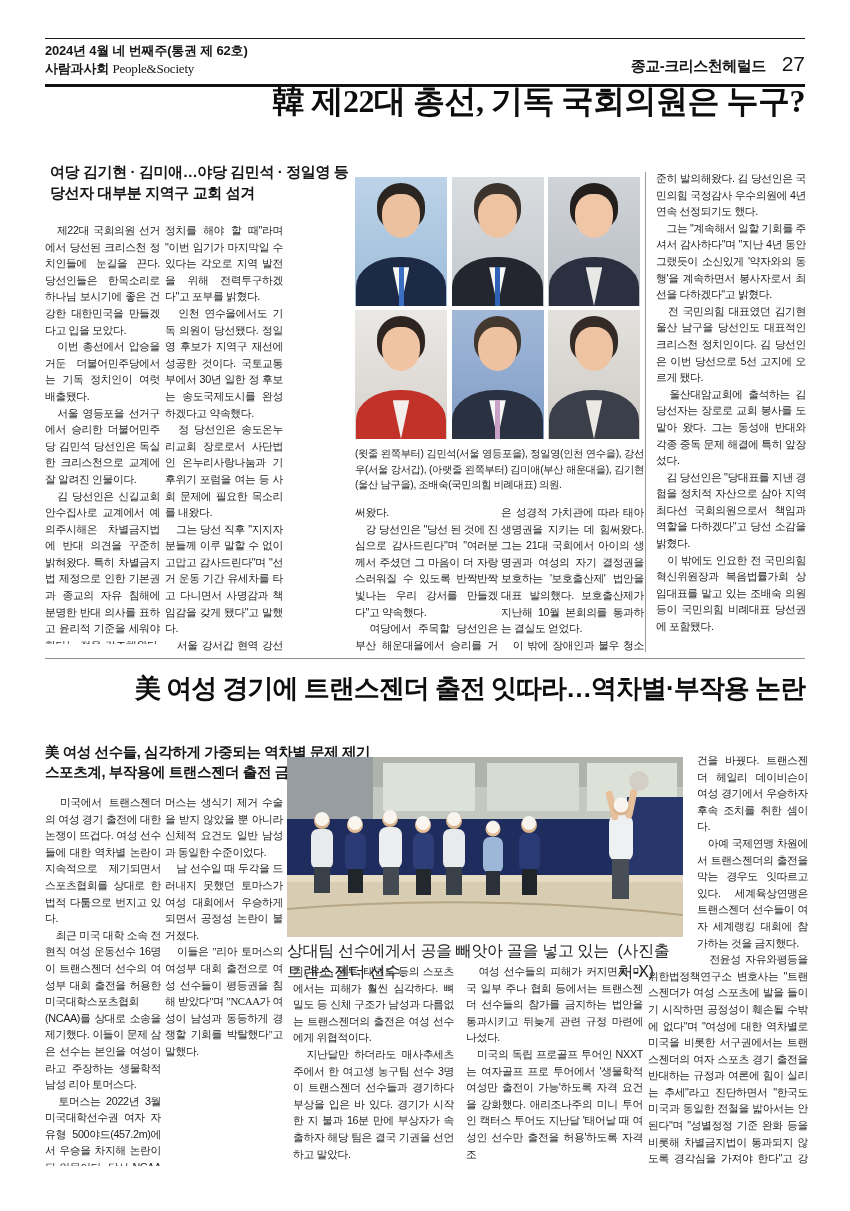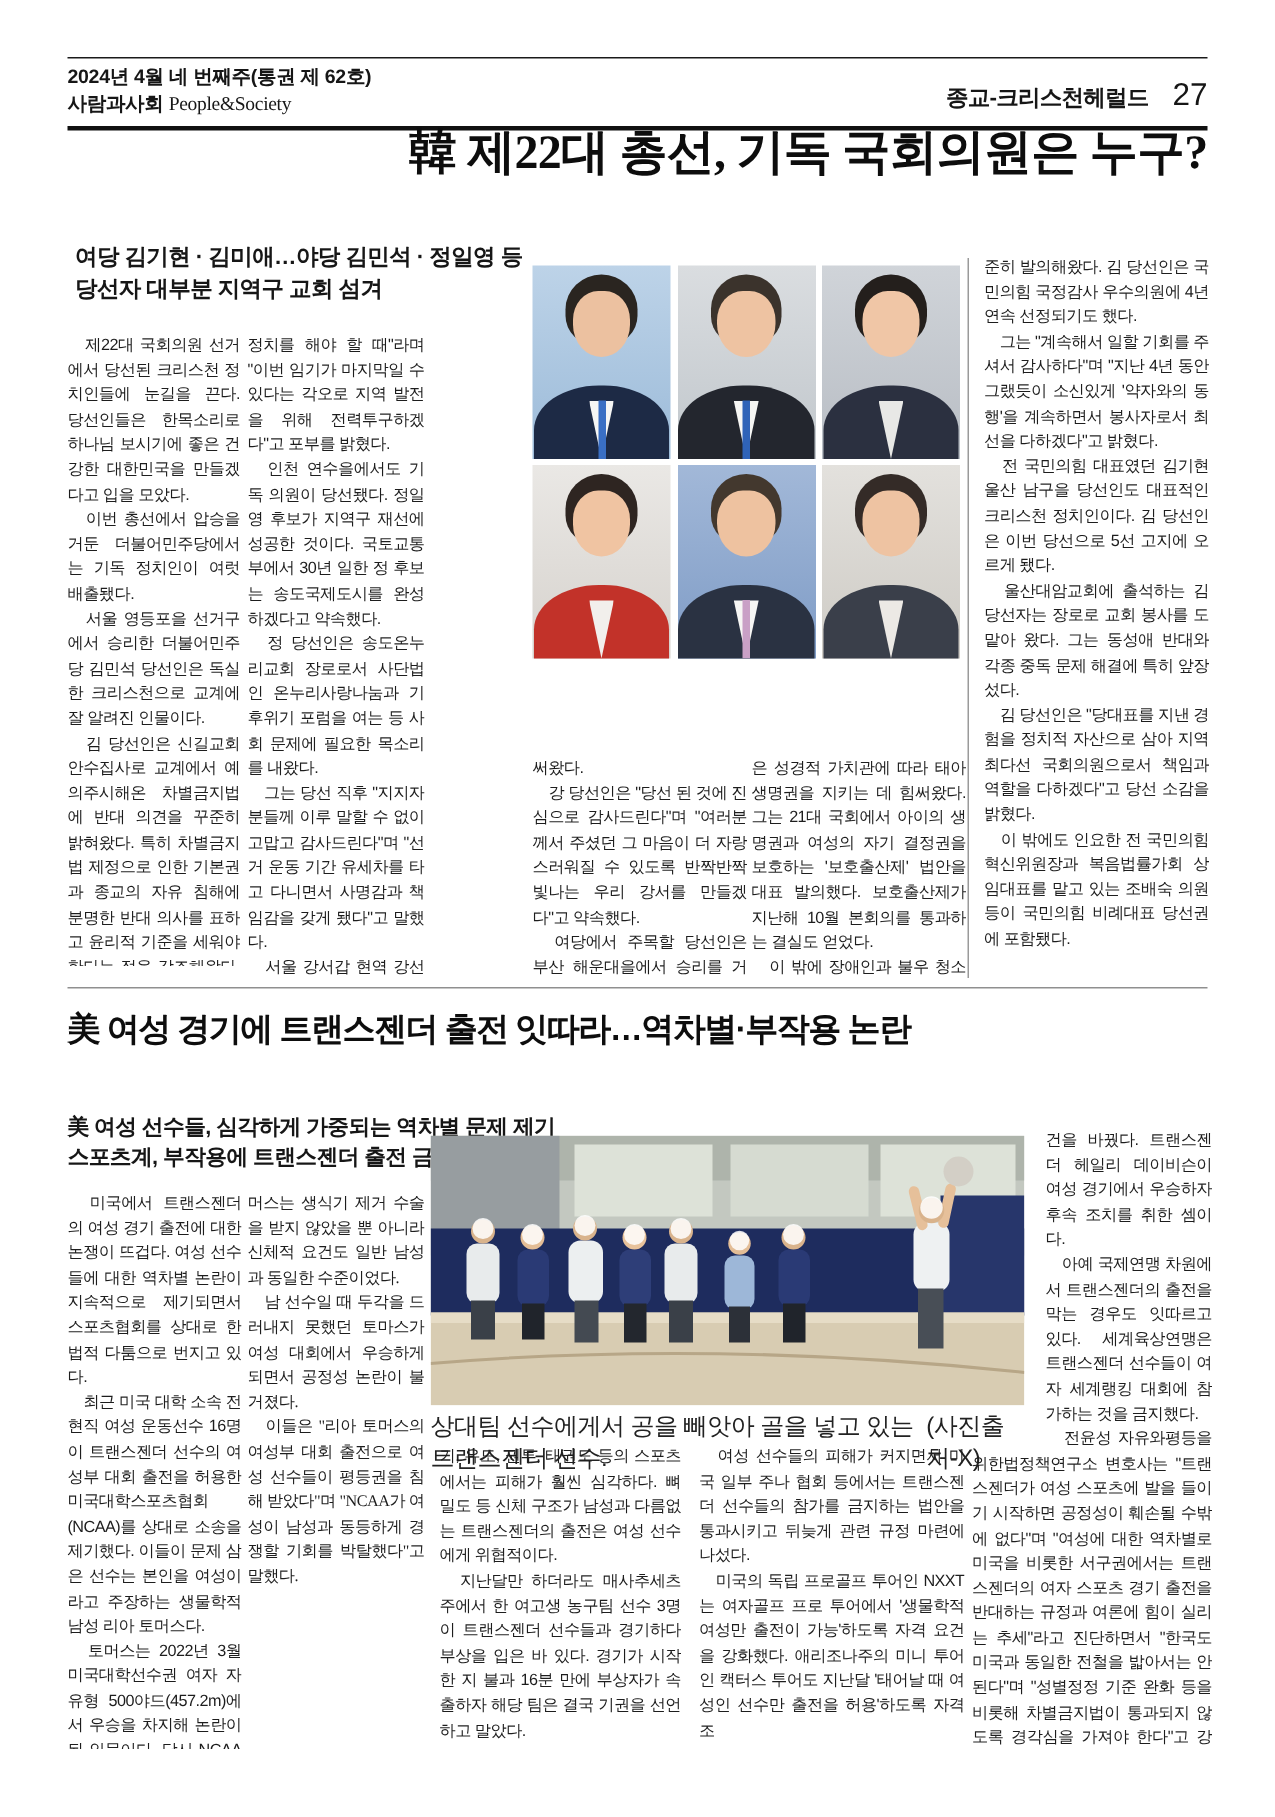--- a/index.html
+++ b/index.html
@@ -42,22 +42,22 @@
   .hs-hair{position:absolute;left:24%;top:5%;width:52%;height:36%;border-radius:50% 50% 42% 42%;}
   .hs-head{position:absolute;left:29%;top:13%;width:42%;height:34%;border-radius:46% 46% 52% 52%;}
   .hs-body{position:absolute;left:1%;bottom:-10%;width:98%;height:48%;border-radius:48% 48% 0 0;}
   .hs-shirt{position:absolute;left:41%;bottom:0;width:18%;height:30%;clip-path:polygon(0 0,100% 0,50% 100%);}
   .hs-tie{position:absolute;left:47.5%;bottom:0;width:5.5%;height:30%;}
 
   .caption{position:absolute;font-size:10.3px;line-height:15.5px;letter-spacing:-0.35px;color:#222;text-align:justify;}
   .caption1{left:355px;top:446px;width:289px;height:52px;}
 
   
-  .headline2{position:absolute;left:45px;top:671px;width:760px;text-align:left;
-             font-weight:bold;font-size:22px;letter-spacing:-1px;color:#0d0d0d;}
+  .headline2{position:absolute;left:45px;top:671px;width:760px;text-align:right;
+             font-weight:bold;font-size:26px;letter-spacing:-1px;color:#0d0d0d;}
   .a2-col1{left:45px;top:794px;width:116px;height:372px;}
   .a2-col2{left:165px;top:794px;width:118px;height:372px;font-family:Liberation Serif, serif;}
   .a2-col3{left:293px;top:963px;width:161px;height:203px;}
   .a2-col4{left:466px;top:963px;width:177px;height:203px;}
   .a2-col5{left:648px;top:752px;width:160px;height:414px;}
   .a2-col5 .wrap-spacer{float:left;width:49px;height:208px;}
 
   .photo2{position:absolute;left:287px;top:757px;width:396px;height:180px;overflow:hidden;}
   .caption2-row{position:absolute;left:287px;top:941px;width:396px;display:flex;
                 justify-content:flex-start;align-items:baseline;
@@ -133,20 +133,21 @@
         <div class="hs-shirt" style="background: rgb(246, 246, 244);"></div>
         <div class="hs-tie" style="background: rgb(201, 160, 198);"></div>
       </div>
       <div class="headshot" title="조배숙(국민의힘 비례대표)" style="background: linear-gradient(rgb(227, 225, 221), rgb(206, 203, 197));">
         <div class="hs-hair" style="background: rgb(52, 43, 39);"></div>
         <div class="hs-head" style="background: rgb(238, 195, 162);"></div>
         <div class="hs-body" style="background: rgb(58, 63, 74);"></div>
         <div class="hs-shirt" style="background: rgb(236, 233, 229);"></div>
       </div>
     </div>
+  <div class="caption caption1">(윗줄 왼쪽부터) 김민석(서울 영등포을), 정일영(인천 연수을), 강선우(서울 강서갑), (아랫줄 왼쪽부터) 김미애(부산 해운대을), 김기현(울산 남구을), 조배숙(국민의힘 비례대표) 의원.</div>
 
   <div class="col a1-col3">
       <p>써왔다.</p>
       <p>　강 당선인은 "당선 된 것에 진심으로 감사드린다"며 "여러분께서 주셨던 그 마음이 더 자랑스러워질 수 있도록 반짝반짝 빛나는 우리 강서를 만들겠다"고 약속했다.</p>
       <p>　여당에서 주목할 당선인은 부산 해운대을에서 승리를 거둔 김미애 국민의힘 의원이다. 반송서부교회를 출석하고 있는 김 당선인</p>
     </div>
   <div class="col a1-col4">
       <p>은 성경적 가치관에 따라 태아 생명권을 지키는 데 힘써왔다. 그는 21대 국회에서 아이의 생명권과 여성의 자기 결정권을 보호하는 '보호출산제' 법안을 대표 발의했다. 보호출산제가 지난해 10월 본회의를 통과하는 결실도 얻었다.</p>
       <p>　이 밖에 장애인과 불우 청소년, 미혼 부모, 다문화 가정 등 취약계층에 관심을 갖고 관련 법안을 꾸</p>
     </div>

